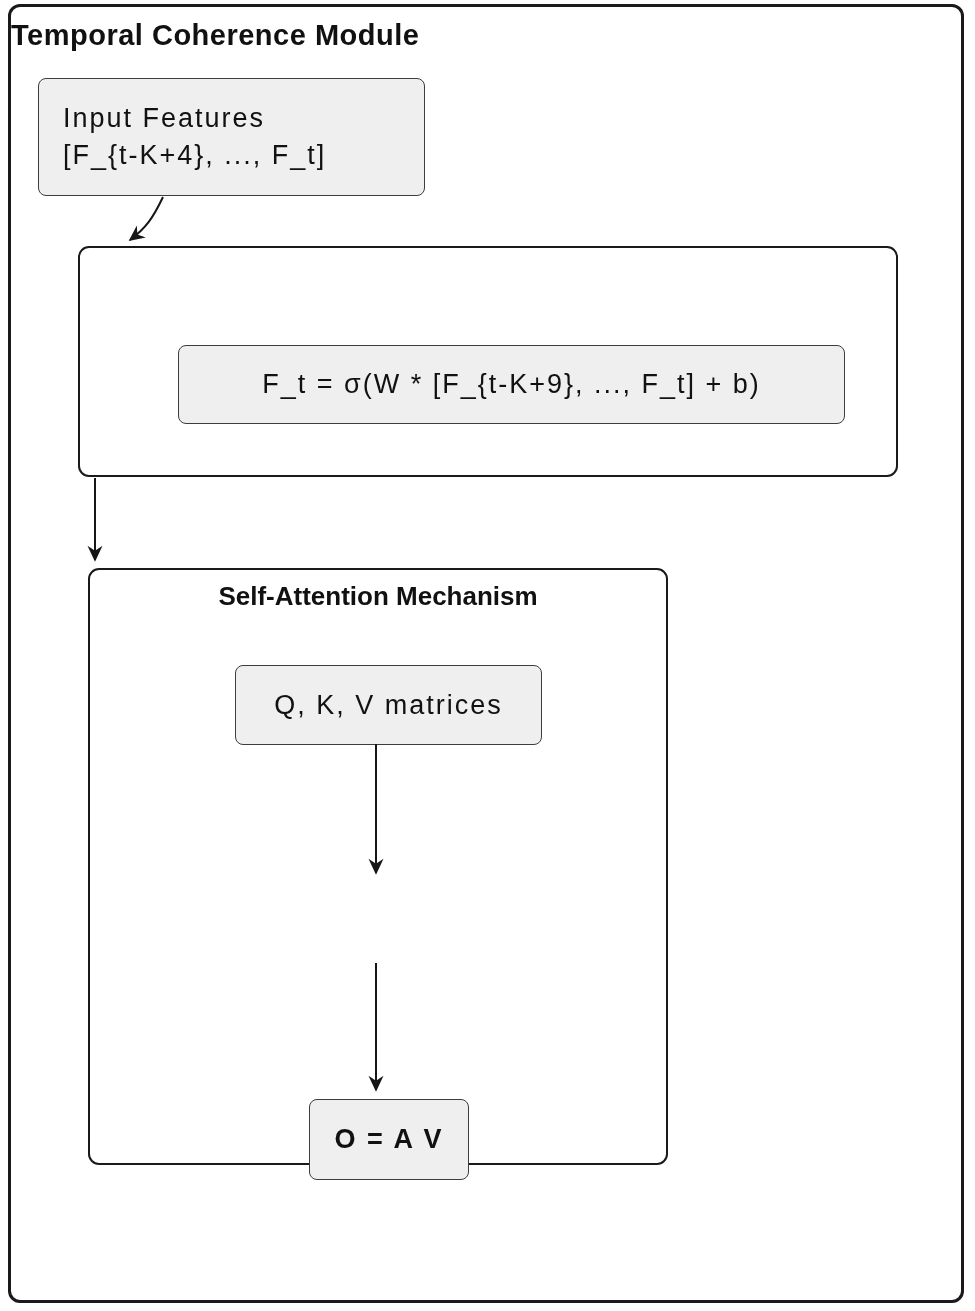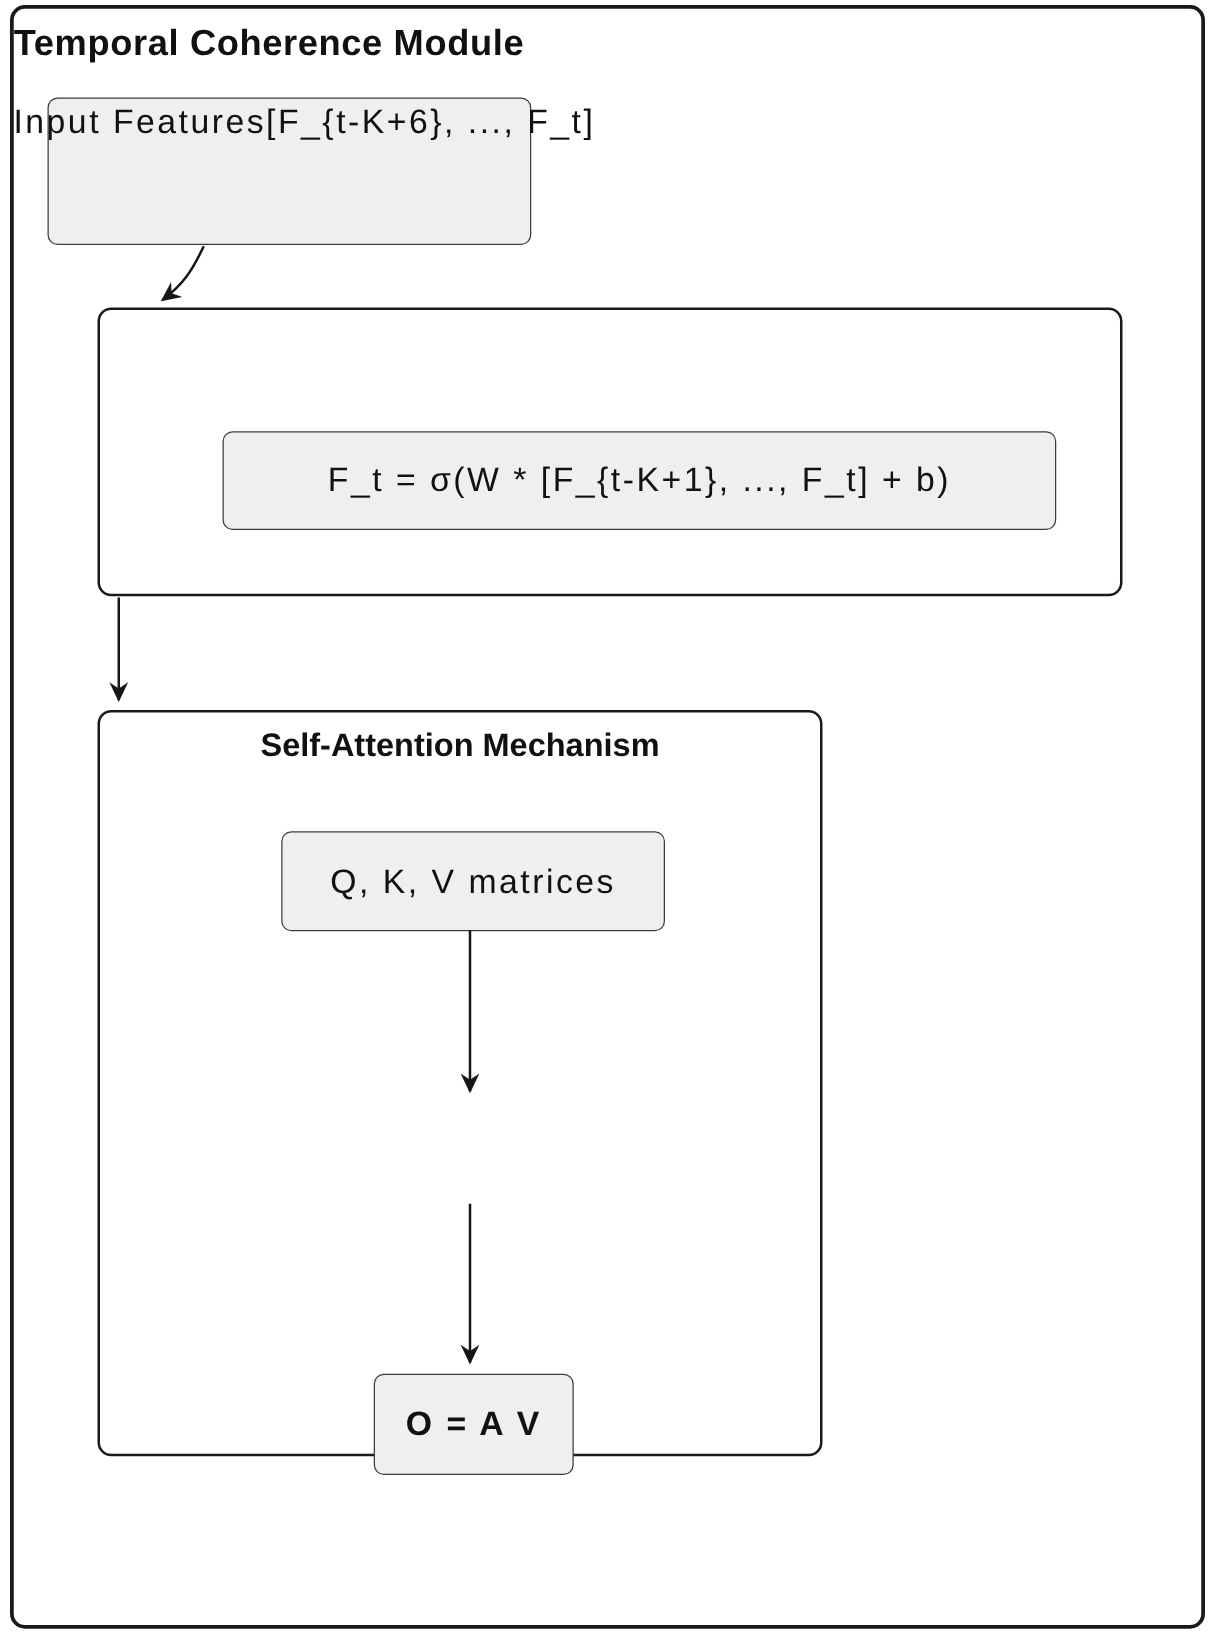--- a/index.html
+++ b/index.html
@@ -32,40 +32,40 @@
     letter-spacing:0.5px;
   }
   .group{
     position:absolute;
     border:2.5px solid var(--group-border);
     border-radius:11px;
     background:var(--background);
     box-sizing:border-box;
   }
   .group-conv{left:78px;top:246px;width:820px;height:231px;}
-  .group-attn{left:78px;top:568px;width:580px;height:597px;}
+  .group-attn{left:88px;top:568px;width:580px;height:597px;}
   .group-title{
     position:absolute;left:0;top:11px;width:100%;
     text-align:center;
     font-size:26px;font-weight:700;
   }
   .node{
     position:absolute;
     background:var(--node-fill);
     border:1.5px solid var(--node-border);
     border-radius:8px;
     box-sizing:border-box;
     display:flex;align-items:center;justify-content:center;
     font-size:27px;
     letter-spacing:2px;
     white-space:nowrap;
   }
   .node-input{
     left:38px;top:78px;width:387px;height:118px;
-    flex-direction:row;align-items:flex-start;justify-content:center;
+    flex-direction:column;align-items:flex-start;justify-content:center;
     padding-left:24px;line-height:37px;
   }
   .node-conv-formula{left:98px;top:97px;width:667px;height:79px;}
   .node-qkv{left:145px;top:95px;width:307px;height:80px;text-align:right;}
   .node-softmax{left:70px;top:312px;width:457px;height:82px;}
   .node-output{left:219px;top:529px;width:160px;height:81px;font-weight:bold;}
   svg.arrows{
     position:absolute;left:0;top:0;width:975px;height:1311px;
     pointer-events:none;
   }
@@ -76,25 +76,25 @@
 <body>
 
 <div class="canvas">
 
   <div class="outer">
     <div class="main-title">Temporal Coherence Module</div>
   </div>
 
   <div class="node node-input">
     <div>Input Features</div>
-    <div>[F_{t-K+6}, ..., F_t]</div>
+    <div>[F_{t-K+4}, ..., F_t]</div>
   </div>
 
   <div class="group group-conv">
-    <div class="node node-conv-formula">F_t = σ(W * [F_{t-K+1}, ..., F_t] + b)</div>
+    <div class="node node-conv-formula">F_t = σ(W * [F_{t-K+9}, ..., F_t] + b)</div>
   </div>
 
   <div class="group group-attn">
     <div class="group-title">Self-Attention Mechanism</div>
     <div class="node node-qkv">Q, K, V matrices</div>
     <div class="node node-output">O = A V</div>
   </div>
 
   <svg class="arrows" viewBox="0 0 975 1311" xmlns="http://www.w3.org/2000/svg">
     <defs>

